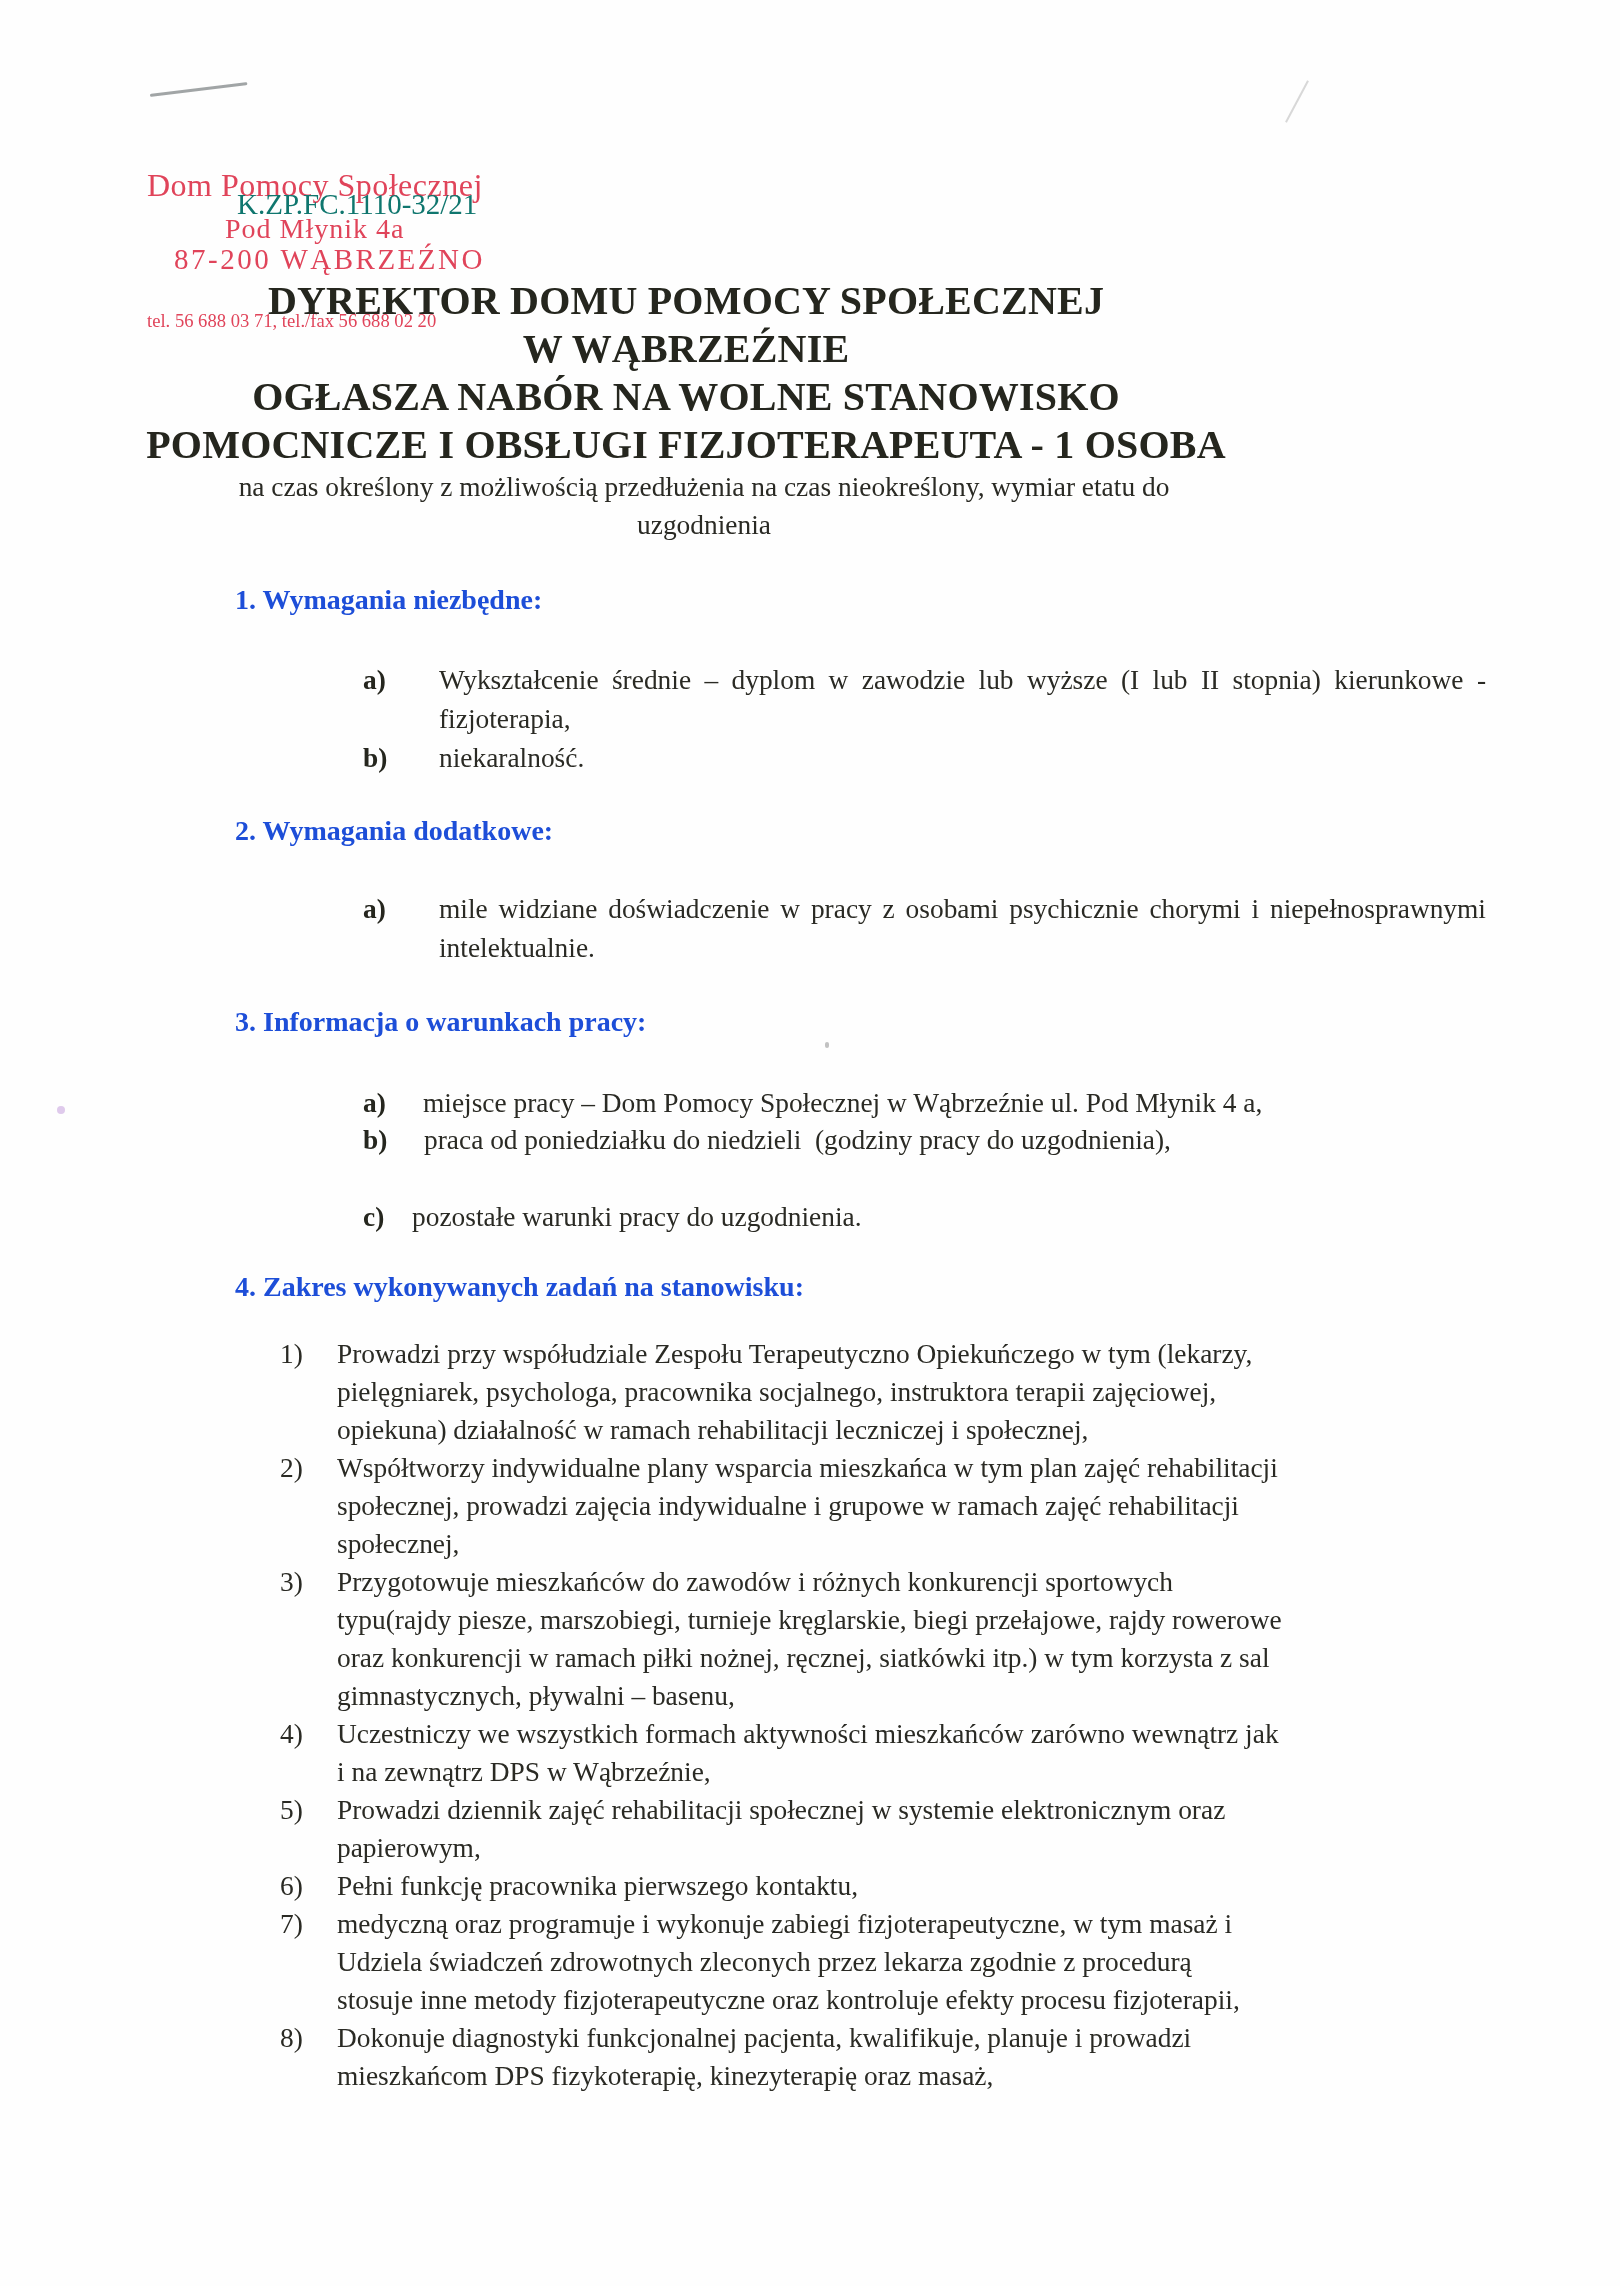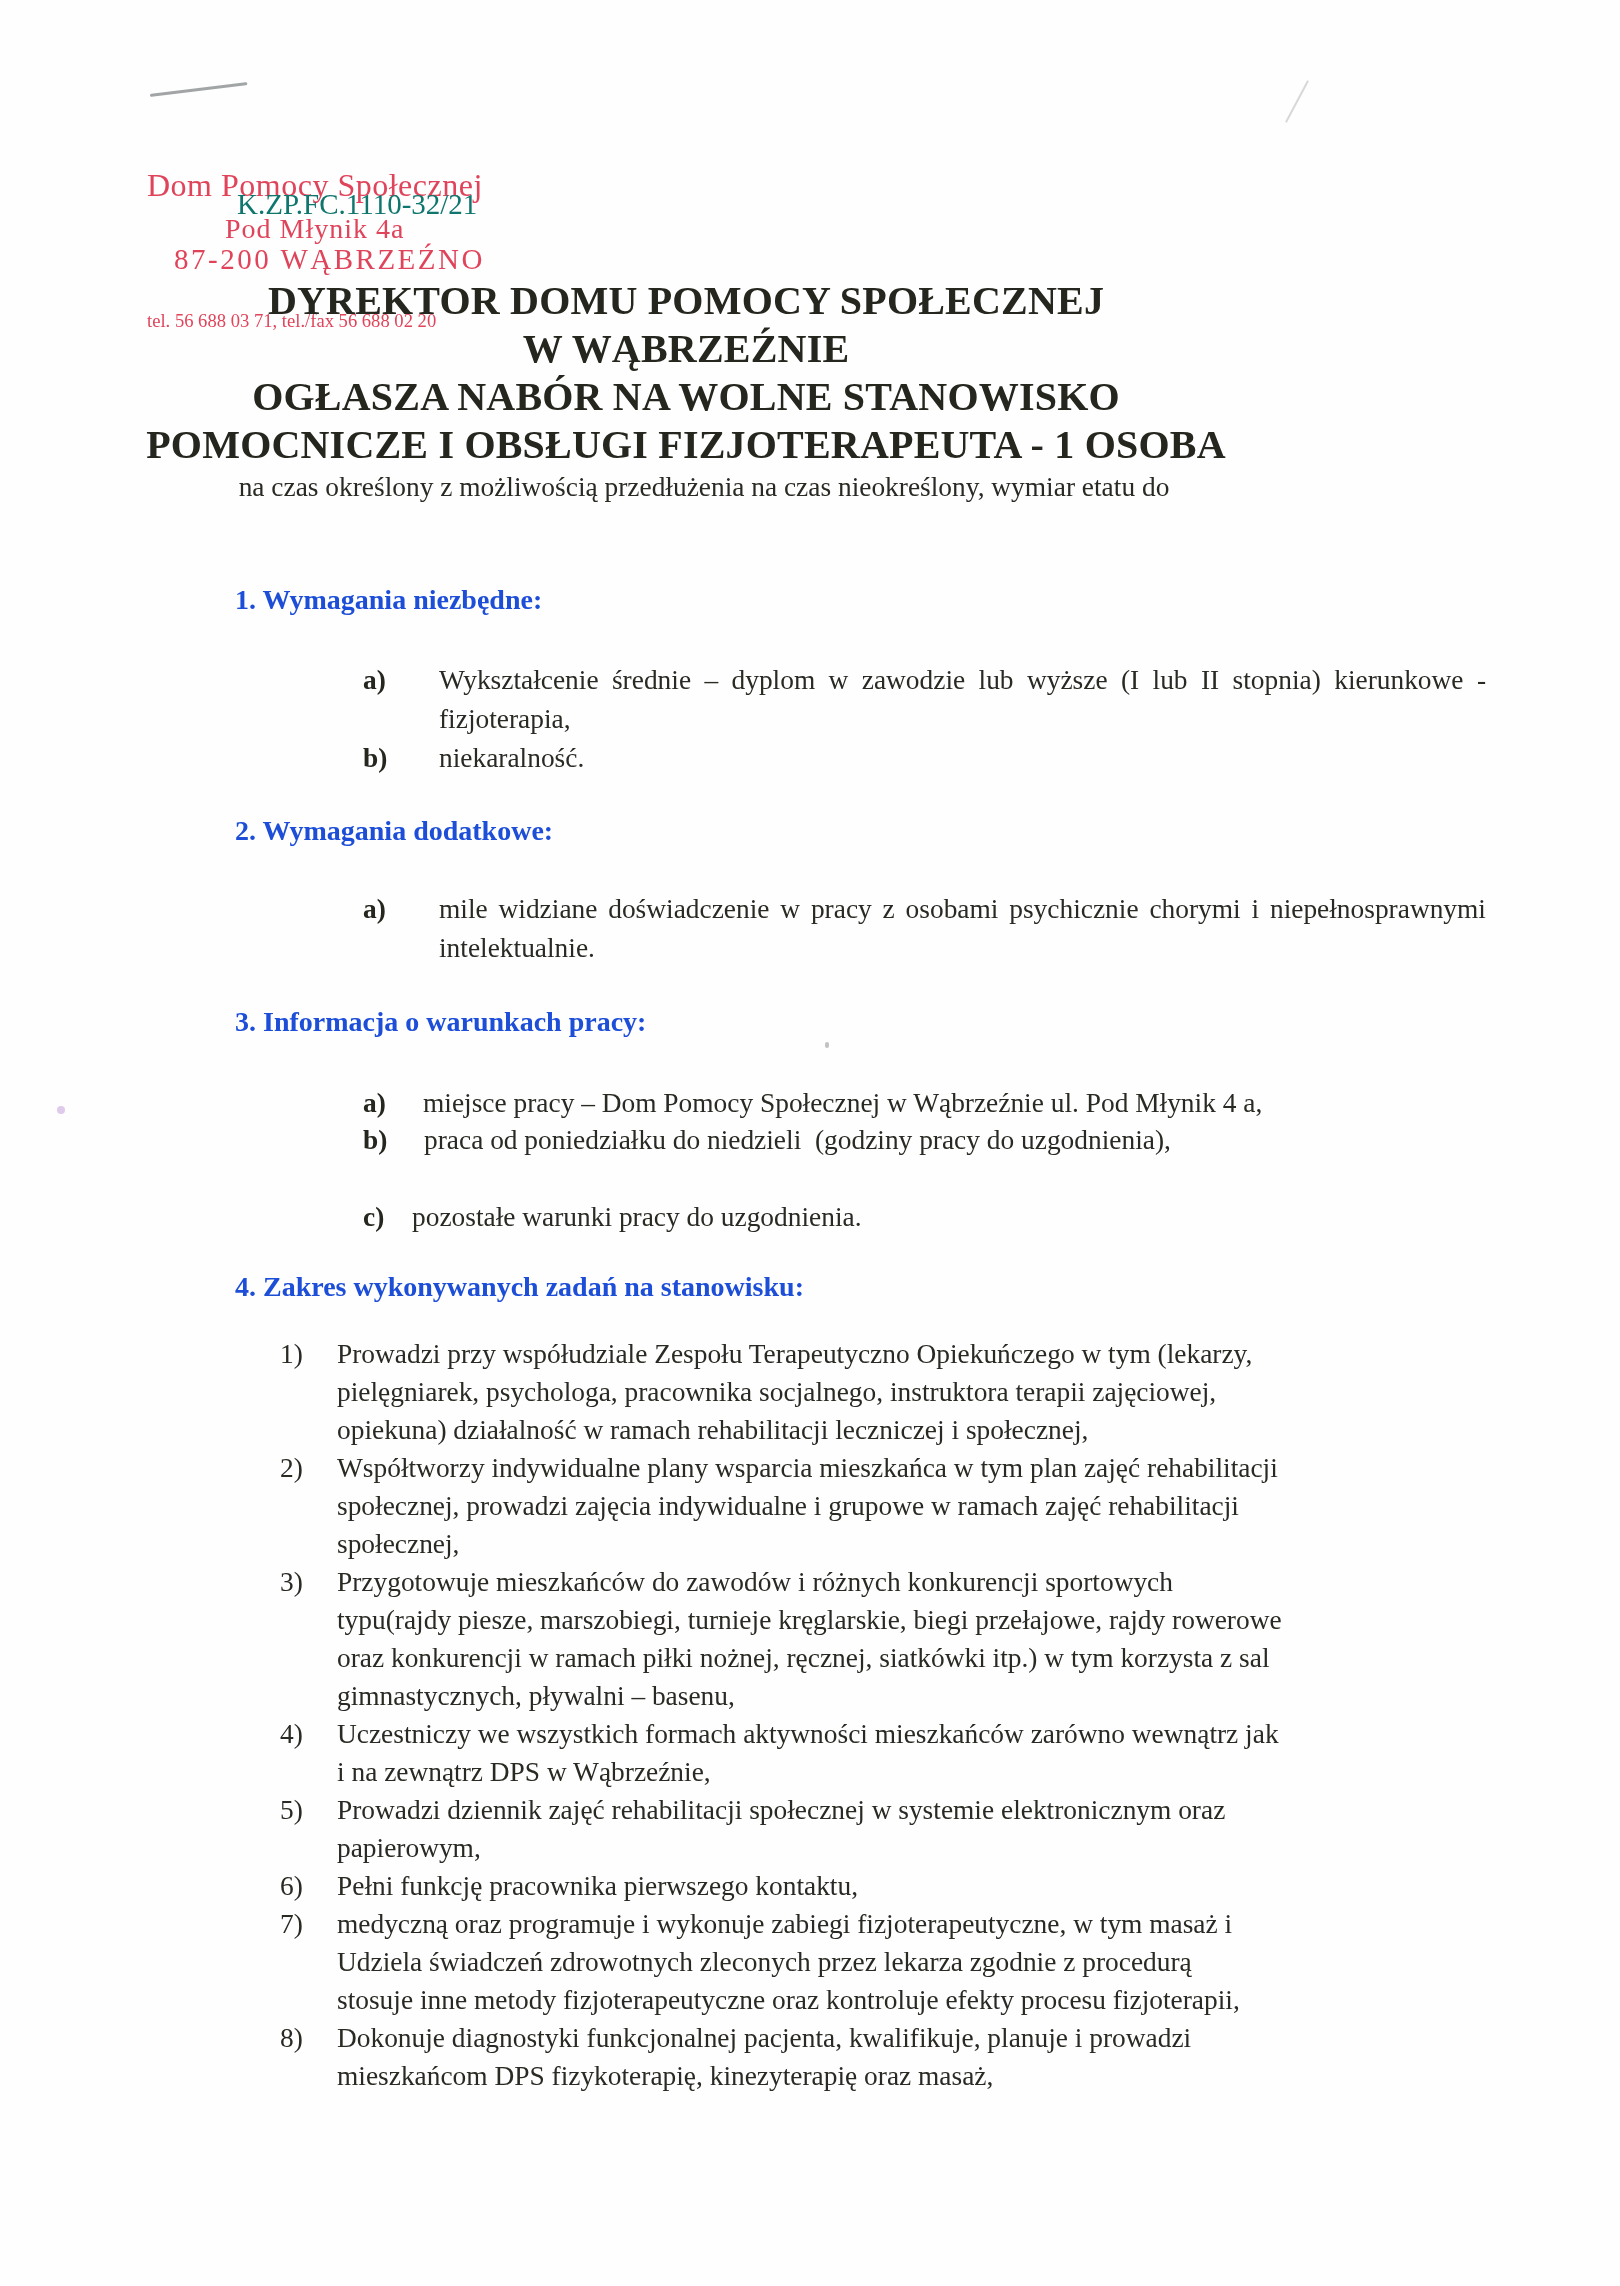--- a/index.html
+++ b/index.html
@@ -47,20 +47,21 @@
     <div class="s4">tel. 56 688 03 71, tel./fax 56 688 02 20</div>
   </div>
 
   <div class="ref-number">K.ZP.FC.1110-32/21</div>
 
   <div class="title" style="top:277px;">DYREKTOR DOMU POMOCY SPOŁECZNEJ</div>
   <div class="title" style="top:325px;">W WĄBRZEŹNIE</div>
   <div class="title" style="top:373px;">OGŁASZA NABÓR NA WOLNE STANOWISKO</div>
   <div class="title" style="top:421px;">POMOCNICZE I OBSŁUGI  FIZJOTERAPEUTA - 1 OSOBA</div>
   <div class="subtitle" style="top:472px;">na czas określony z możliwością przedłużenia na czas nieokreślony,  wymiar etatu do</div>
+  <div class="subtitle" style="top:510px;">uzgodnienia</div>
 
   <div class="section-heading" style="top:584px;">1. Wymagania niezbędne:</div>
   <div class="item-marker" style="left:363px;top:665px;">a)</div>
   <div class="item-text justify" style="left:439px;top:661px;width:1047px;">Wykształcenie średnie – dyplom w zawodzie lub wyższe (I lub II stopnia) kierunkowe - fizjoterapia,</div>
   <div class="item-marker" style="left:363px;top:743px;">b)</div>
   <div class="item-text" style="left:439px;top:739px;">niekaralność.</div>
 
   <div class="section-heading" style="top:815px;">2. Wymagania dodatkowe:</div>
   <div class="item-marker" style="left:363px;top:894px;">a)</div>
   <div class="item-text justify" style="left:439px;top:890px;width:1047px;">mile widziane doświadczenie w pracy z osobami psychicznie chorymi i niepełnosprawnymi intelektualnie.</div>

